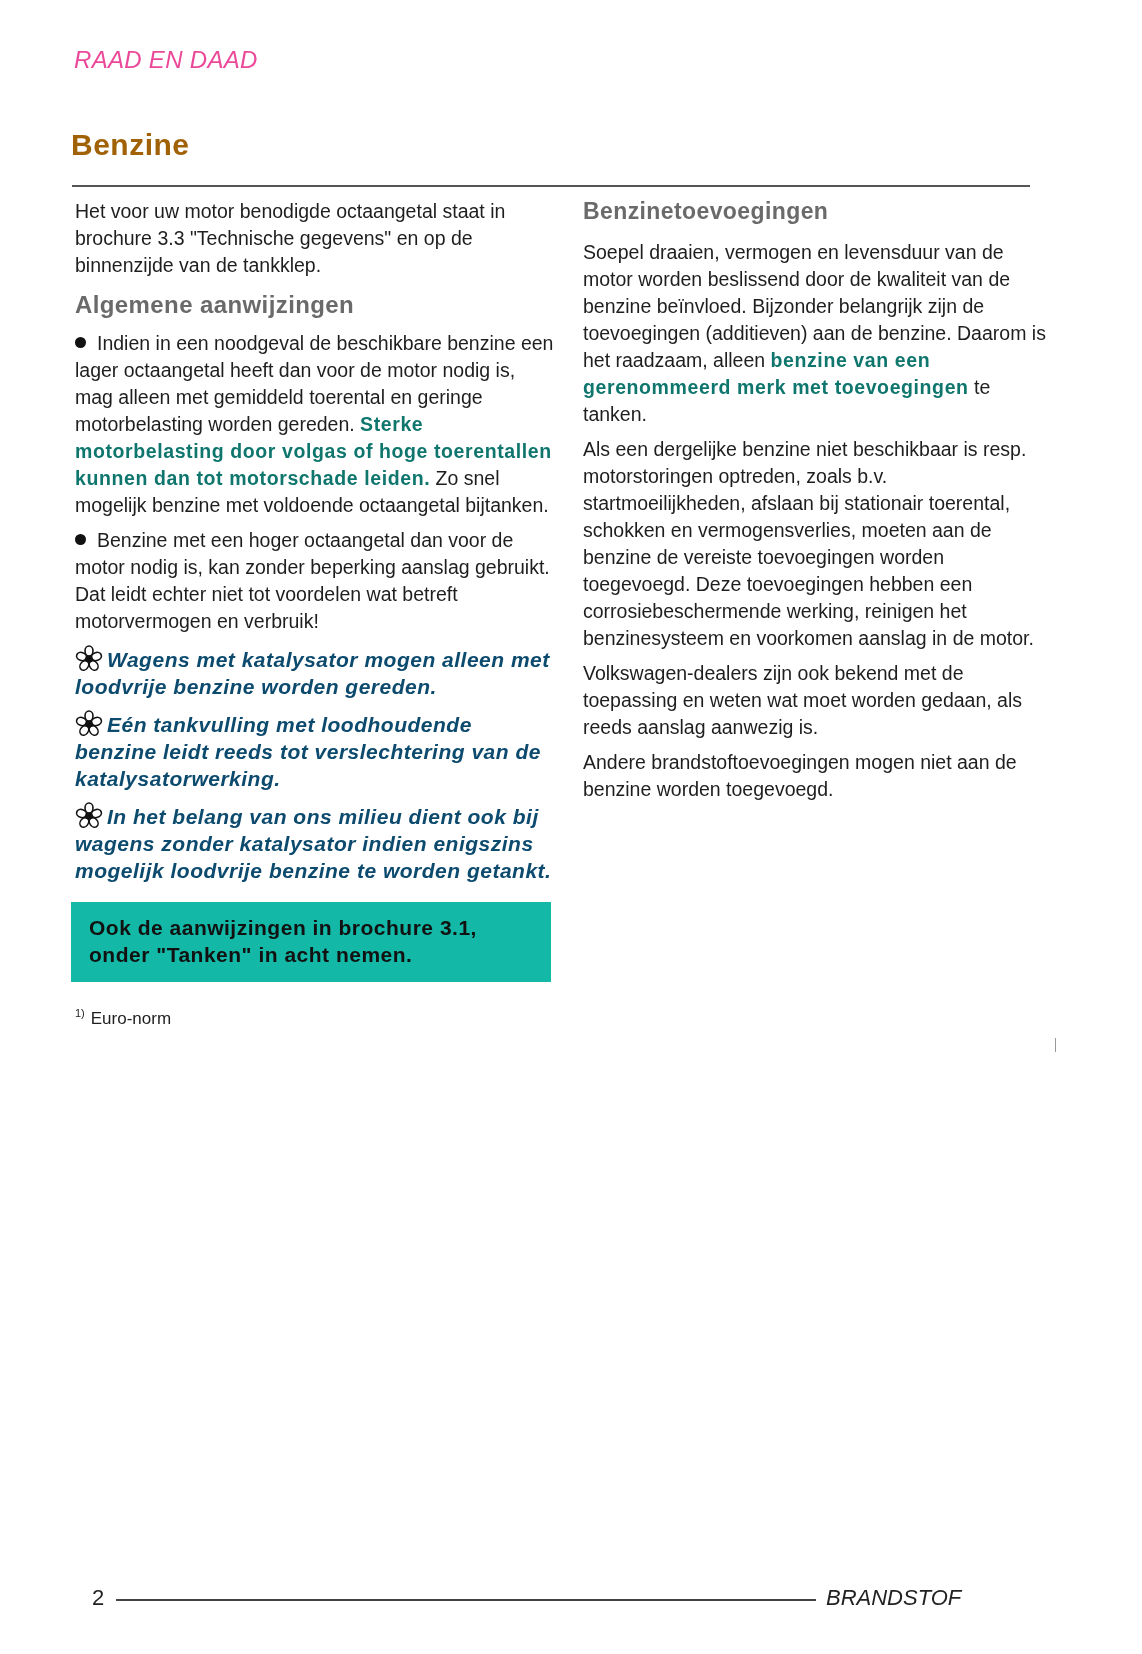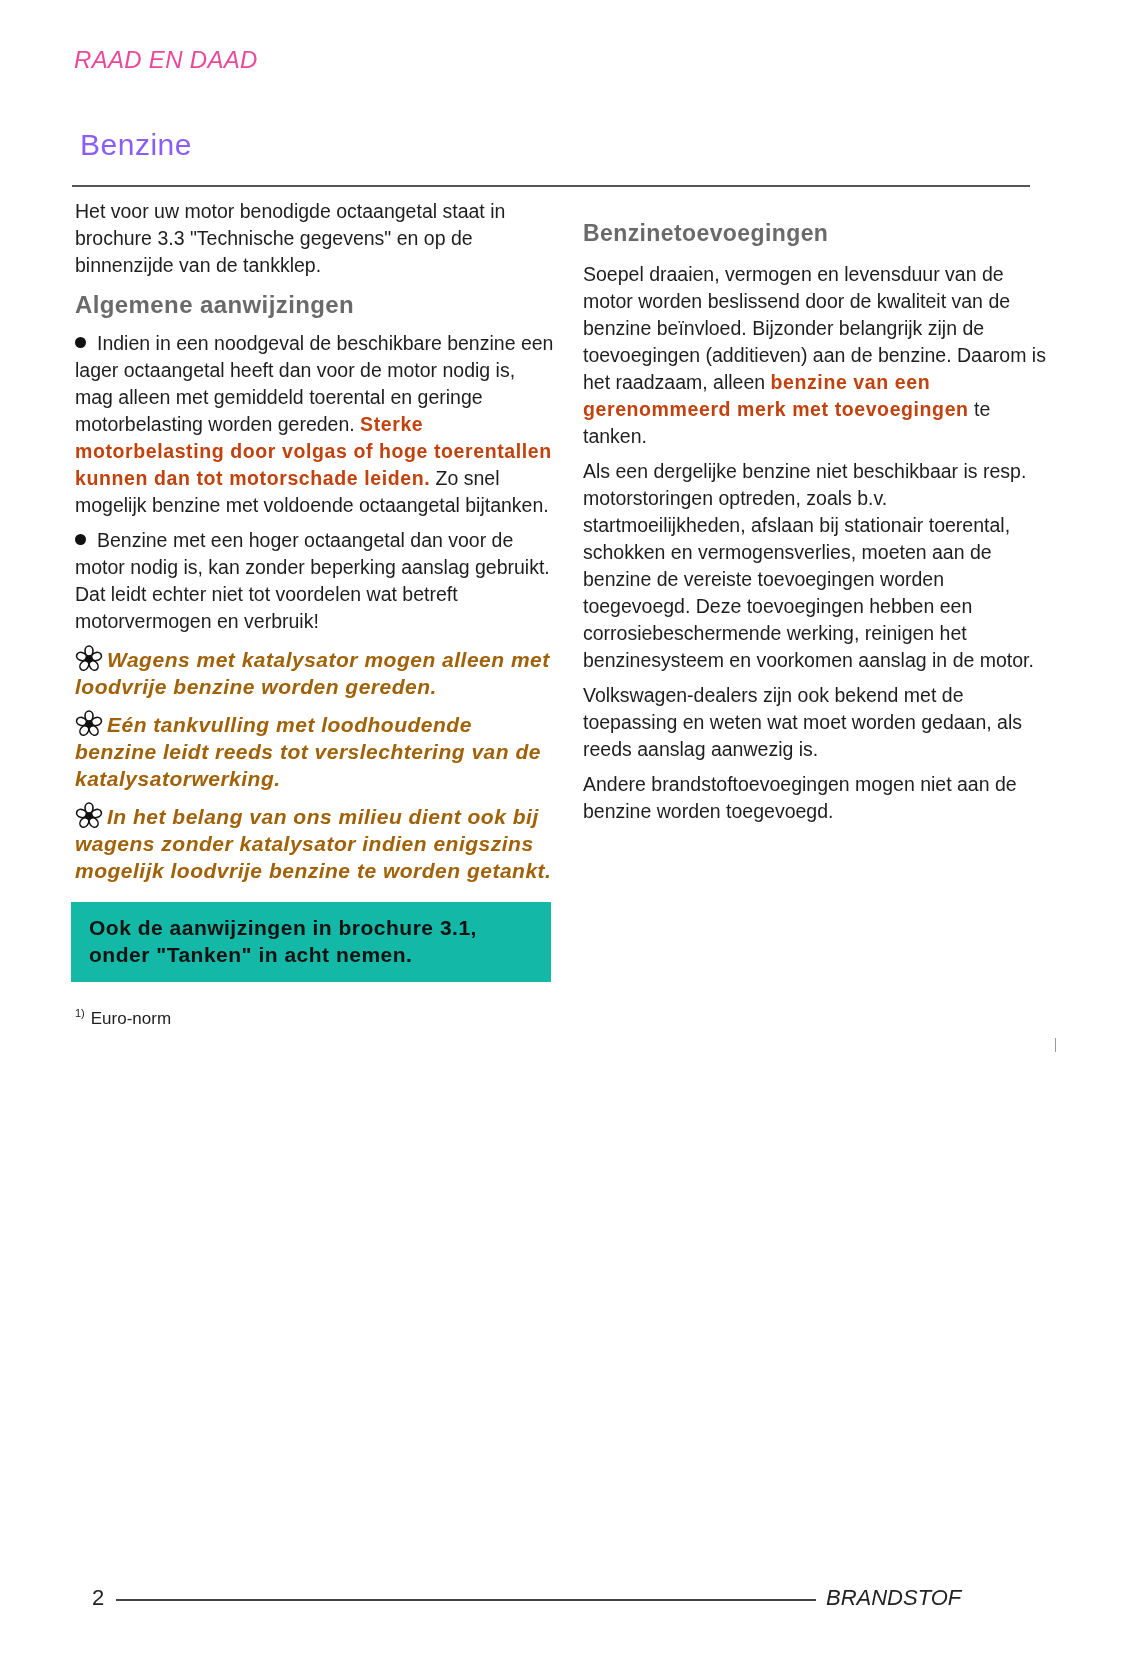--- a/index.html
+++ b/index.html
@@ -5,46 +5,46 @@
   html, body { margin: 0; padding: 0; background: #ffffff; }
   body {
     width: 1142px; height: 1654px; position: relative; overflow: hidden;
     font-family: "Liberation Sans", sans-serif; color: #1a1a1a;
   }
   .running-head {
     position: absolute; left: 74px; top: 46px;
     font-size: 24px; font-style: italic; color: #ec4899; letter-spacing: 0.3px;
   }
   .page-title {
-    position: absolute; left: 80px; top: 128px;
-    font-size: 30px; font-weight: normal; color: #8b5cf6; letter-spacing: 0.5px;
+    position: absolute; left: 71px; top: 128px;
+    font-size: 30px; font-weight: bold; color: #a16207; letter-spacing: 0.5px;
   }
   .top-rule {
     position: absolute; left: 72px; top: 185px; width: 958px; height: 2px; background: #555;
   }
   .col {
     position: absolute; font-size: 19.5px; line-height: 27px; color: #1e1e1e;
   }
   .col-left { left: 75px; top: 198px; width: 480px; }
-  .col-right { left: 583px; top: 198px; width: 465px; margin-top: 22px; }
+  .col-right { left: 583px; top: 198px; width: 465px; }
   .col p { margin: 0 0 8px 0; }
   h2.section {
     margin: 12px 0 12px 0; font-size: 24px; font-weight: bold; color: #6a6a6a;
     letter-spacing: 0.4px;
   }
   .col-right h2.section { margin-top: 0; margin-bottom: 14px; font-size: 23px; }
   .bullet-dot {
     display: inline-block; width: 11px; height: 11px; border-radius: 50%;
     background: #111; margin-right: 11px; vertical-align: 2px;
   }
-  b.strong { font-weight: bold; letter-spacing: 0.6px; color: #c2410c; }
+  b.strong { font-weight: bold; letter-spacing: 0.6px; color: #0f766e; }
   sup { font-size: 12px; }
   .env-note {
     font-style: italic; font-weight: bold; font-size: 21px; line-height: 27px;
-    letter-spacing: 0.5px; color: #a16207; margin: 10px 0 6px 0;
+    letter-spacing: 0.5px; color: #0c4a6e; margin: 10px 0 6px 0;
   }
   .env-icon {
     display: inline-block; width: 28px; height: 28px; vertical-align: -6px; margin-right: 4px;
   }
   .callout {
     margin-top: 18px; margin-left: -4px; width: 480px;
     background: #14b8a6; padding: 12px 14px 14px 18px;
     font-weight: bold; font-size: 21px; line-height: 27px; letter-spacing: 0.5px; color: #111;
     box-sizing: border-box;
   }

